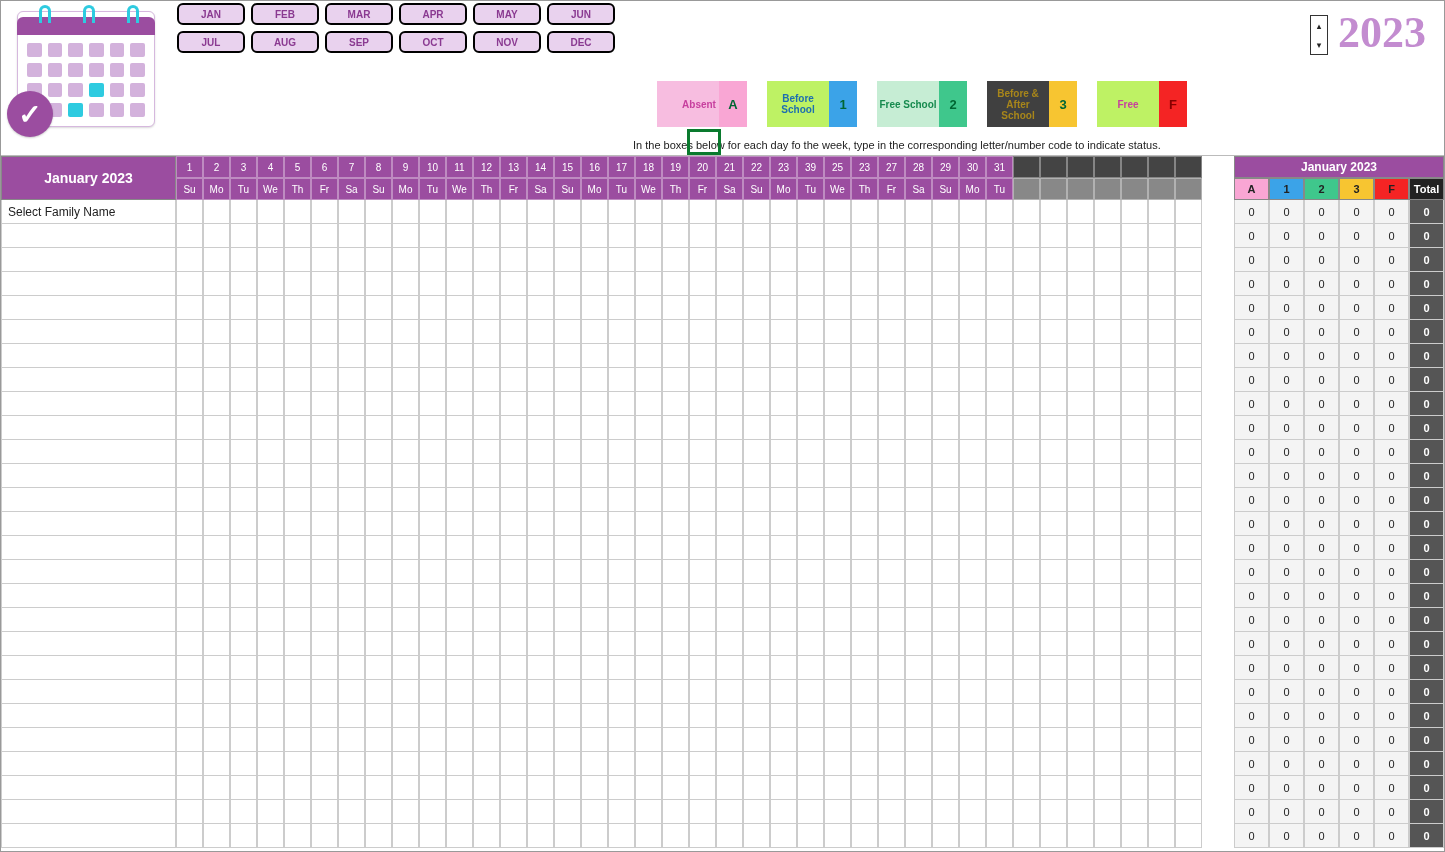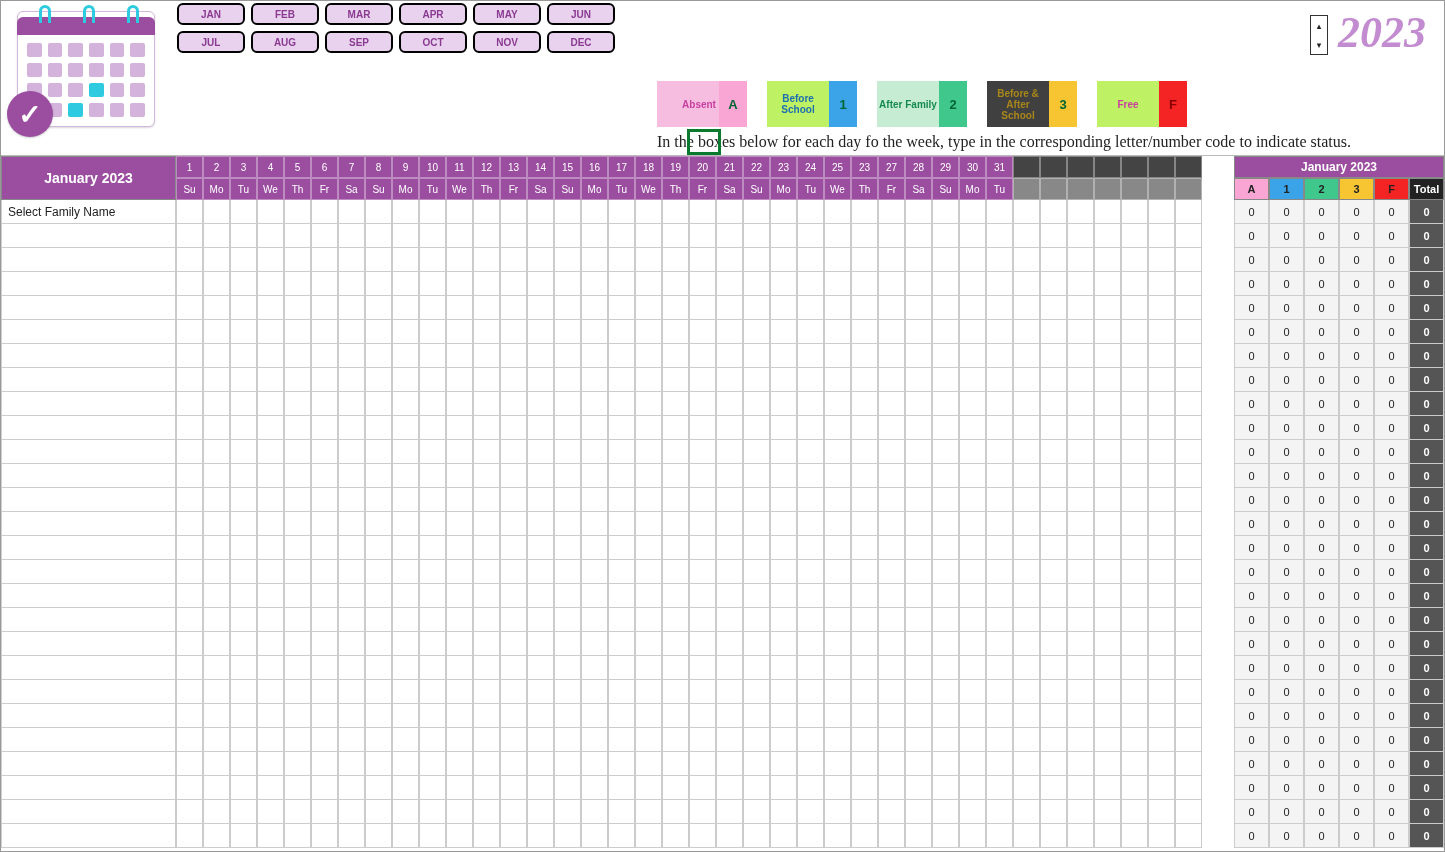--- a/index.html
+++ b/index.html
@@ -30,28 +30,28 @@
 .cal-ring.r1{left:28px;}.cal-ring.r2{left:72px;}.cal-ring.r3{left:116px;}
 .cal-grid{position:absolute;left:16px;right:16px;top:40px;bottom:16px;display:grid;grid-template-columns:repeat(6,1fr);grid-template-rows:repeat(4,1fr);gap:6px;}
 .cal-cell{background:#d3b2dc;border-radius:2px;}
 .cal-cell.hi{background:#2ecbe0;}
 .cal-badge{position:absolute;left:-4px;bottom:-4px;width:46px;height:46px;border-radius:50%;background:var(--purple);display:flex;align-items:center;justify-content:center;color:#fff;font-size:28px;font-weight:bold;box-shadow:0 1px 2px rgba(0,0,0,.2);}
 .title-block{flex:0 0 auto;}
 .title{font-family:'Comic Sans MS',cursive;font-size:40px;font-weight:bold;font-style:italic;color:#c38cd0;letter-spacing:1px;margin:6px 0 10px 8px;}
 .months{display:grid;grid-template-columns:repeat(6,68px);gap:6px;margin-left:8px;}
 .month-btn{height:22px;border:2px solid #000;border-radius:6px;background:var(--purple-light);color:var(--purple-dark);font-weight:bold;font-size:10px;display:flex;align-items:center;justify-content:center;cursor:pointer;}
 .right-head{margin-left:auto;display:flex;align-items:flex-start;gap:10px;padding-right:18px;padding-top:4px;}
-.year{font-family:'Comic Sans MS',cursive;font-size:44px;font-weight:bold;font-style:italic;color:#c38cd0;}
+.year{font-family:'Comic Sans MS',cursive;font-size:44px;font-weight:bold;color:#c38cd0;}
 .spin{width:18px;height:40px;border:1px solid #333;background:#fff;margin-top:8px;display:flex;flex-direction:column;}
 .spin div{flex:1;display:flex;align-items:center;justify-content:center;font-size:9px;}
 .legend{position:absolute;left:656px;top:80px;display:flex;gap:20px;}
 .lg{display:flex;height:46px;}
 .lg-label{width:62px;display:flex;align-items:center;justify-content:center;text-align:center;font-size:10px;font-weight:bold;padding:2px;line-height:11px;}
 .lg-code{width:28px;display:flex;align-items:center;justify-content:center;font-weight:bold;font-size:13px;}
-.instr{position:absolute;left:656px;bottom:4px;font-size:16px;font-family:Liberation Serif, serif;}
+.instr{position:absolute;left:632px;bottom:4px;font-size:11px;}
 .sel-box{position:absolute;left:686px;bottom:0;width:34px;height:26px;border:3px solid #0a7a2e;pointer-events:none;z-index:5;}
 
 .grid-wrap{display:flex;}
 .name-col{width:175px;flex:0 0 auto;}
 .name-head{height:44px;background:var(--purple);color:#fff;font-weight:bold;font-size:14px;display:flex;align-items:center;justify-content:center;border:1px solid #888;}
 .name-row{height:24px;border:1px solid var(--grid);border-top:none;padding:0 6px;display:flex;align-items:center;font-size:12px;background:#fff;}
 .days-col{flex:1 1 auto;overflow:hidden;}
 .day-head{display:flex;}
 .dh{width:27px;height:22px;background:var(--purple);color:#fff;border:1px solid rgba(255,255,255,.35);font-size:10px;display:flex;align-items:center;justify-content:center;}
 .dh.dark{background:#444;}
@@ -132,21 +132,21 @@
    <div class="legend" id="legend">
         <div class="lg">
           <div class="lg-label" style="background: rgb(247, 189, 224); color: rgb(199, 63, 158); padding-left: 24px;">Absent</div>
           <div class="lg-code" style="background: rgb(249, 166, 212); color: rgb(0, 102, 51);">A</div>
         </div>
         <div class="lg">
           <div class="lg-label" style="background: #bef264; color: rgb(30, 111, 176);">Before School</div>
           <div class="lg-code" style="background: rgb(59, 163, 232); color: rgb(0, 102, 51);">1</div>
         </div>
         <div class="lg">
-          <div class="lg-label" style="background: rgb(198, 237, 212); color: rgb(22, 138, 78);">After Family</div>
+          <div class="lg-label" style="background: rgb(198, 237, 212); color: rgb(22, 138, 78);">Free School</div>
           <div class="lg-code" style="background: rgb(63, 199, 140); color: rgb(0, 102, 51);">2</div>
         </div>
         <div class="lg">
           <div class="lg-label" style="background: #404040; color: rgb(168, 134, 26);">Before &amp; After School</div>
           <div class="lg-code" style="background: rgb(247, 197, 49); color: rgb(0, 102, 51);">3</div>
         </div>
         <div class="lg">
           <div class="lg-label" style="background: #bef264; color: rgb(199, 63, 158);">Free</div>
           <div class="lg-code" style="background: rgb(244, 36, 36); color: rgb(136, 0, 0);">F</div>
         </div>
@@ -208,21 +208,21 @@
           <div class="dh">14</div>
           <div class="dh">15</div>
           <div class="dh">16</div>
           <div class="dh">17</div>
           <div class="dh">18</div>
           <div class="dh">19</div>
           <div class="dh">20</div>
           <div class="dh">21</div>
           <div class="dh">22</div>
           <div class="dh">23</div>
-          <div class="dh">24</div>
+          <div class="dh">39</div>
           <div class="dh">25</div>
           <div class="dh">23</div>
           <div class="dh">27</div>
           <div class="dh">28</div>
           <div class="dh">29</div>
           <div class="dh">30</div>
           <div class="dh">31</div>
           <div class="dh dark"></div>
           <div class="dh dark"></div>
           <div class="dh dark"></div>

